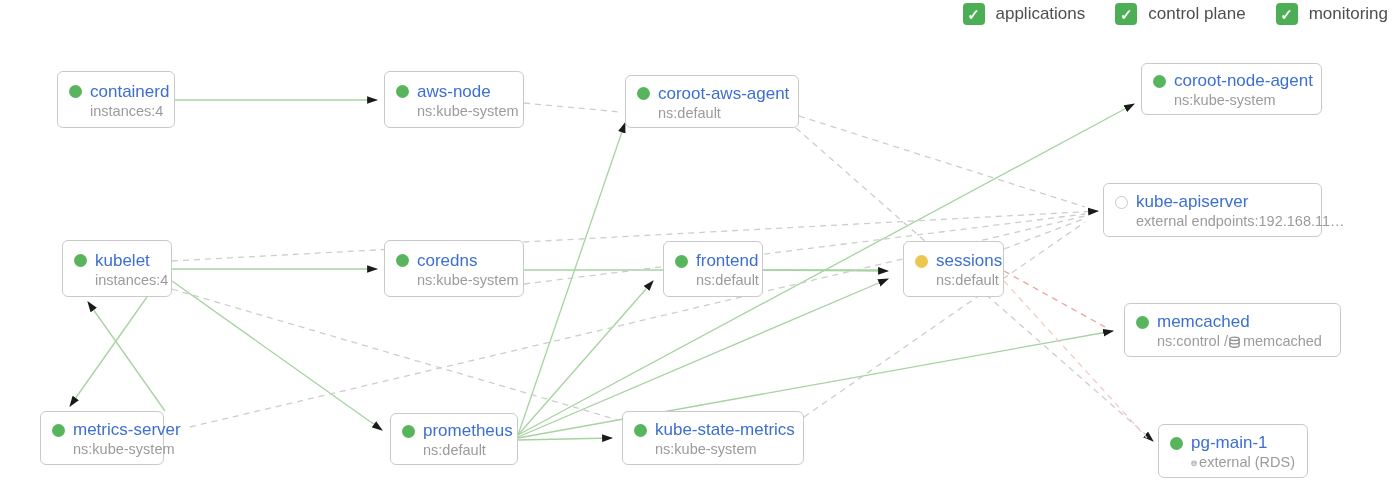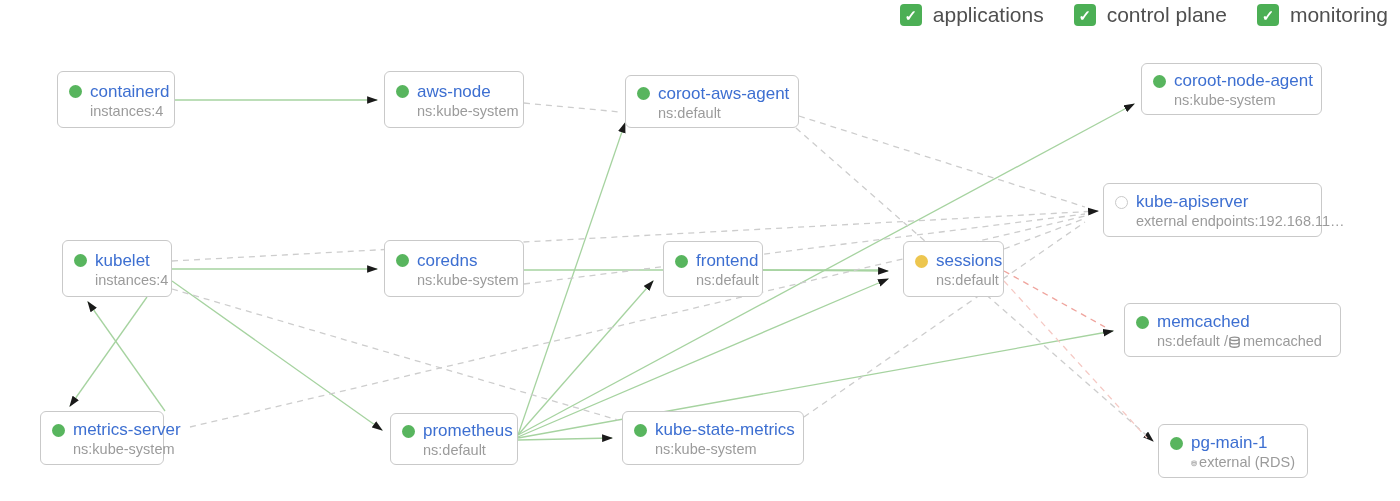--- a/index.html
+++ b/index.html
@@ -10,21 +10,21 @@
   .edges{position:absolute;left:0;top:0;width:1400px;height:501px;}
   .filters{
     position:absolute;top:3px;right:12px;display:flex;align-items:center;gap:30px;
   }
   .filter-item{display:flex;align-items:center;gap:11px;cursor:pointer;}
   .checkbox{
     width:22px;height:22px;border-radius:4px;background:#4caf55;
     display:flex;align-items:center;justify-content:center;
     color:#fff;font-size:15px;font-weight:bold;line-height:1;
   }
-  .filter-label{font-size:21px;color:#4f4f4f;}
+  .filter-label{font-size:17px;color:#4f4f4f;}
   .node{
     position:absolute;background:#fff;border:1px solid #c9c9c9;border-radius:6px;
     box-sizing:border-box;padding:7px 12px 6px 11px;cursor:pointer;
     display:flex;flex-direction:column;justify-content:center;white-space:nowrap;
   }
   .node-title{display:flex;align-items:center;gap:8px;}
   .dot{width:13px;height:13px;border-radius:50%;flex:0 0 13px;}
   .dot-green{background:#58b55e;}
   .dot-yellow{background:#edc64f;}
   .dot-empty{background:#fff;border:1.5px solid #c9c9c9;box-sizing:border-box;}
@@ -174,21 +174,21 @@
       <span>ns:default</span>
 
     </div>
   </div>
       <div class="node" style="left:1124px;top:303px;width:217px;height:54px">
     <div class="node-title">
       <span class="dot dot-green"></span>
       <span class="node-label">memcached</span>
     </div>
     <div class="node-sub">
-      <span>ns:default / </span>
+      <span>ns:control / </span>
       <svg class="db-icon" width="13" height="13" viewBox="0 0 13 13">
   <g fill="none" stroke="#8f8f8f" stroke-width="1.4">
     <ellipse cx="6.5" cy="2.8" rx="4.6" ry="1.7"></ellipse>
     <path d="M1.9,2.8 v3.4 a4.6,1.7 0 0 0 9.2,0 v-3.4"></path>
     <path d="M1.9,6.2 v3.4 a4.6,1.7 0 0 0 9.2,0 v-3.4"></path>
   </g>
           </svg>
           <span>memcached</span>
     </div>
   </div>

